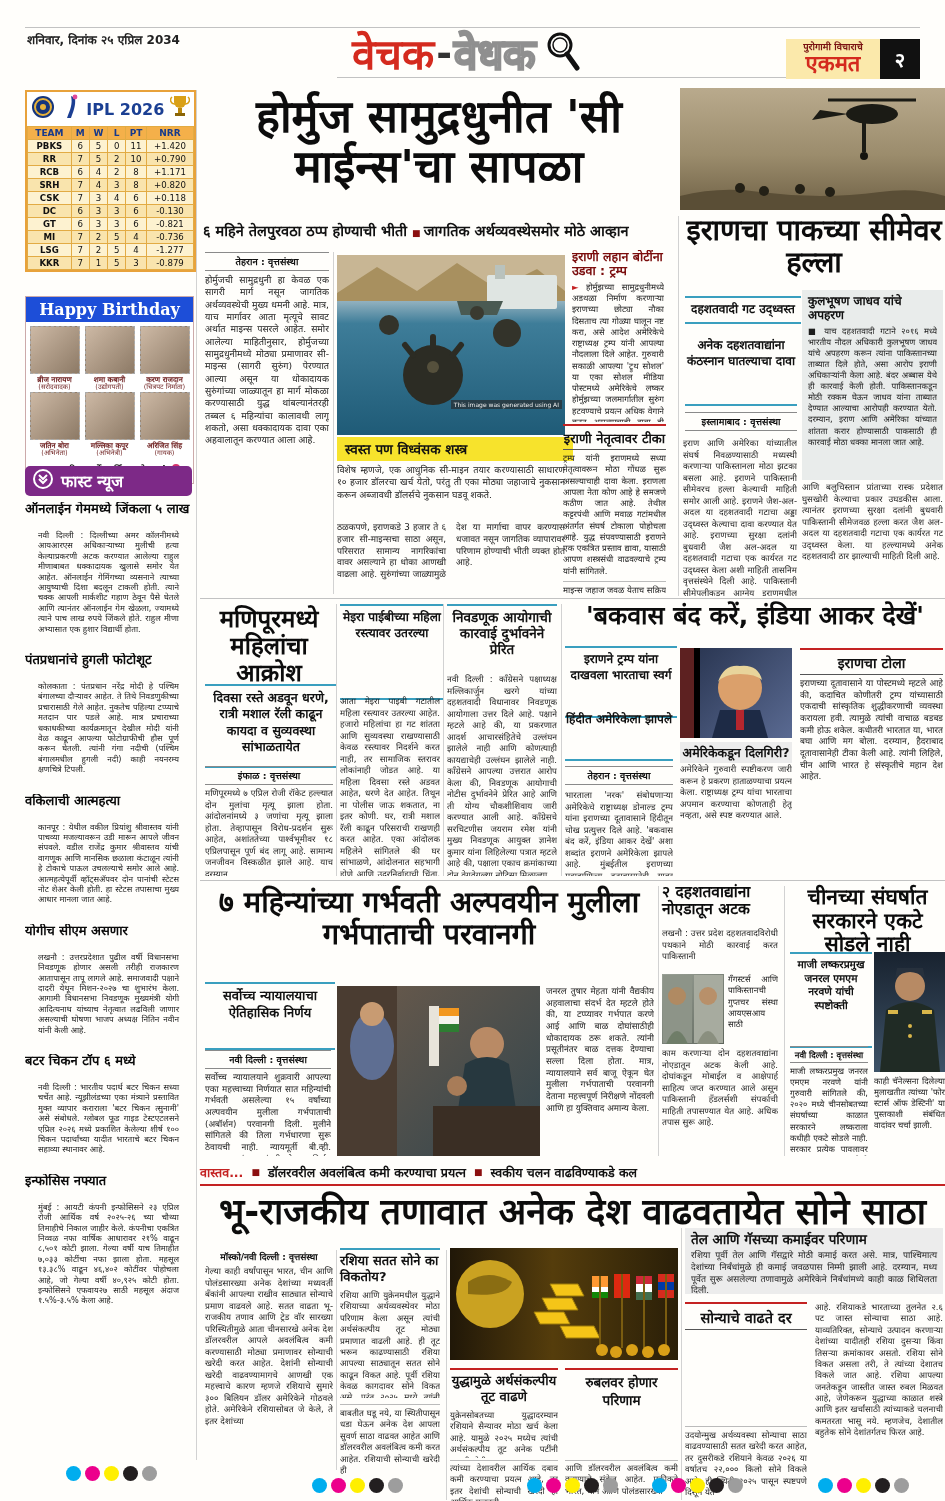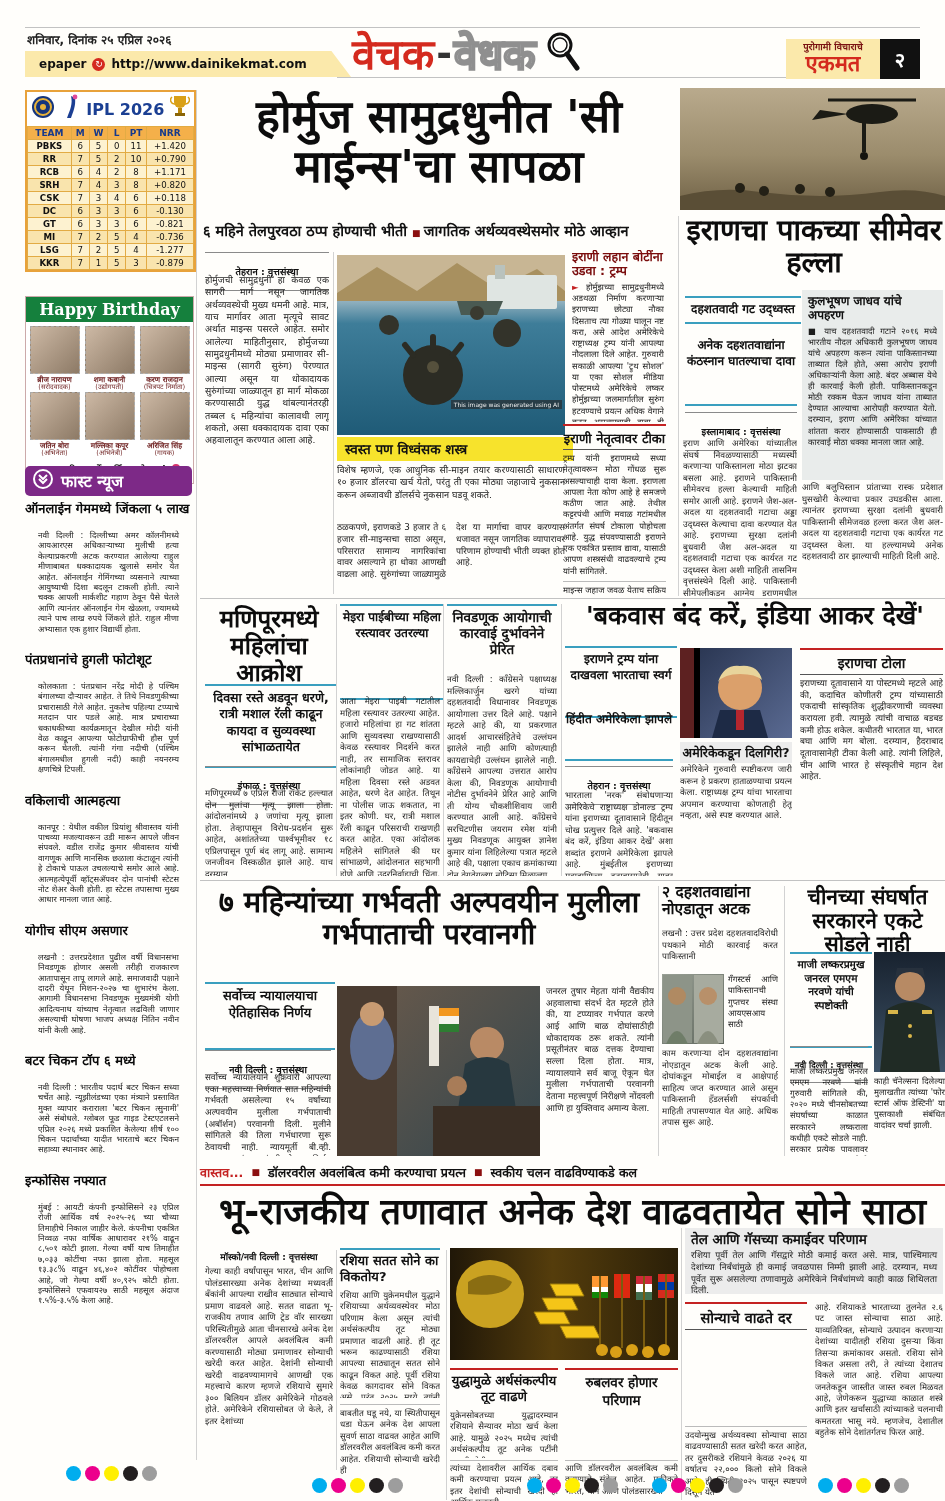--- a/index.html
+++ b/index.html
@@ -2,21 +2,21 @@
 <html><head>
 <meta charset="utf-8">
 <style>
   html,body{margin:0;padding:0;background:#e9e9e9;}
   .page{position:relative;width:945px;height:1501px;margin:0 auto;background:#fffefb;
         font-family:"DejaVu Sans",sans-serif;color:#111;overflow:hidden;}
   .abs{position:absolute;}
   .body{font-size:8.8px;line-height:1.34;text-align:justify;color:#1d1d1d;overflow:hidden;}
   .hl{font-weight:bold;color:#0c0c0c;text-align:center;line-height:1.12;}
   .dateline{font-weight:bold;font-size:9.5px;text-align:center;border-top:1px solid #8a8a8a;
-            border-bottom:1px solid #8a8a8a;padding:12px 0;overflow:hidden;white-space:nowrap;}
+            border-bottom:1px solid #8a8a8a;padding:2px 0;overflow:hidden;white-space:nowrap;}
   .teal-box{border-top:2px solid #3a9fbf;border-bottom:2px solid #3a9fbf;font-weight:bold;
             text-align:center;line-height:1.3;padding:4px 2px;overflow:hidden;}
   .red-top{border-top:2px solid #c42222;font-weight:bold;text-align:center;padding-top:3px;overflow:hidden;}
   .rule{background:#c2c2c2;}
   .vline{width:1px;background:#d2d2d2;}
   .photo{position:absolute;overflow:hidden;}
   .dots{display:flex;gap:4px;}
   .dot{width:15px;height:15px;border-radius:50%;display:block;}
   .ribbon{background:#fbe9ab;display:flex;align-items:center;gap:6px;
           clip-path:polygon(0 0,94% 0,100% 100%,0 100%);padding-left:14px;}
@@ -40,26 +40,21 @@
   .cap-bar{background:#f7e32c;font-weight:bold;font-size:13.5px;display:flex;align-items:center;padding-left:8px;}
   .kicker{display:flex;align-items:center;gap:8px;border-bottom:2px solid #c42222;font-weight:bold;font-size:12.5px;}
   .sq{color:#8b0f0f;font-size:9px;}
 </style>
 </head>
 <body>
 
 <div class="page">
 
   <div class="abs rule" style="left:25px;top:27px;width:895px;height:1px"></div>
-  <div class="abs" style="left:27px;top:31px;font-size:12px;font-weight:bold;color:#222">शनिवार, दिनांक २५ एप्रिल २०२६</div>
-  <div class="abs ribbon" style="left:25px;top:51px;width:312px;height:26px">
-    <span style="font-size:12px;font-weight:bold">epaper</span>
-    <span style="width:13px;height:13px;border-radius:50%;background:#d42a1e;display:inline-block;color:#fff;font-size:9px;text-align:center;line-height:13px">↻</span>
-    <span style="font-size:12px;font-weight:bold">http://www.dainikekmat.com</span>
-  </div>
+  <div class="abs" style="left:27px;top:31px;font-size:12px;font-weight:bold;color:#222">शनिवार, दिनांक २५ एप्रिल 2034</div>
   <div class="abs masthead" style="left:352px;top:24px;align-items:center">
     <span class="m-red" style="font-size:42px">वेचक</span>
     <span style="font-size:38px;font-weight:bold;color:#333">-</span>
     <span class="m-gray" style="font-size:42px">वेधक</span>
     <span style="margin-left:4px">
       <svg width="40" height="44" viewBox="0 0 40 44">
           <circle cx="18" cy="16" r="11" fill="none" stroke="#111" stroke-width="3"></circle>
           <circle cx="18" cy="16" r="7" fill="none" stroke="#111" stroke-width="1.5"></circle>
           <line x1="25" y1="25" x2="35" y2="39" stroke="#111" stroke-width="5" stroke-linecap="round"></line>
         </svg>
@@ -191,21 +186,21 @@
           <td>1</td>
           <td>5</td>
           <td>3</td>
           <td>-0.879</td>
         </tr>
         </tbody>
     </table>
   </div>
 
   <div class="abs" style="left:25px;top:296px;width:167px;border:1px solid #caa;background:#fff">
-    <div style="background:#15803d;color:#fff;text-align:center;font-family:'DejaVu Serif',serif;font-weight:bold;font-size:16px;padding:3px 0">Happy Birthday</div>
+    <div style="background:#1d4ed8;color:#fff;text-align:center;font-family:'DejaVu Serif',serif;font-weight:bold;font-size:16px;padding:3px 0">Happy Birthday</div>
     <div style="display:flex;flex-wrap:wrap;justify-content:space-around;padding:4px 1px 0 1px">
         <div class="person">
         <div class="ph" style="background:linear-gradient(135deg,#cdb9a5,#8d7a66)"></div>
         <div class="nm">ब्रीज नारायण</div>
         <div class="rl">(सरोदवादक)</div>
       </div>
         <div class="person">
         <div class="ph" style="background:linear-gradient(135deg,#cdb9a5,#8d7a66)"></div>
         <div class="nm">शमा कबानी</div>
         <div class="rl">(उद्योगपती)</div>

